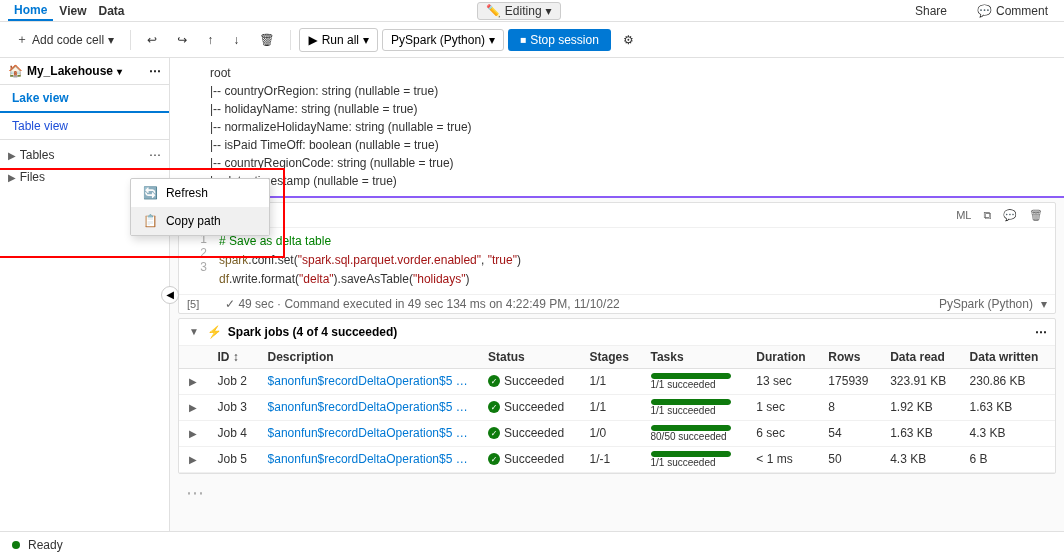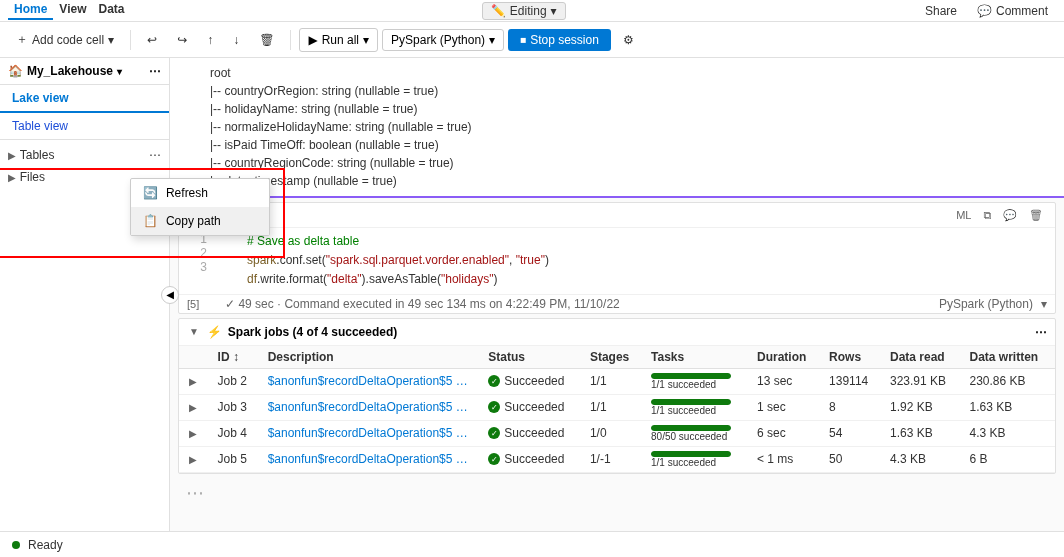--- a/index.html
+++ b/index.html
@@ -243,21 +243,21 @@
     .line-numbers {
       padding: 0 12px;
       color: #aaa;
       text-align: right;
       min-width: 40px;
     }
     .code-lines {
       flex: 1;
       color: #333;
     }
-    .code-line { line-height: 1.6; margin-left: 28px; }
+    .code-line { line-height: 1.6; }
 
     
     .cell-exec-info {
       display: flex;
       align-items: center;
       padding: 2px 8px;
       font-size: 11px;
       color: #666;
       border-top: 1px solid #f0f0f0;
       gap: 8px;
@@ -380,21 +380,21 @@
       border-radius: 50%;
     }
     .status-right {
       margin-left: auto;
       font-size: 11px;
       color: #666;
       margin-top: 41px;
     }
 
     
-    .top-menu { display: flex; align-items: flex-start; height: 100%; gap: 0; }
+    .top-menu { display: flex; align-items: center; height: 100%; gap: 0; }
 
     
     .red-outline {
       position: absolute;
       left: -5px;
       top: 110px;
       width: 290px;
       height: 90px;
       border: 2px solid red;
       z-index: 200;
@@ -425,21 +425,21 @@
   <div class="top-menu">
     <div class="top-bar-item active">Home</div>
     <div class="top-bar-item">View</div>
     <div class="top-bar-item">Data</div>
   </div>
   <div class="editing-badge">
     <span>✏️</span>
     <span>Editing</span>
     <span>▾</span>
   </div>
-  <div style="margin-left:auto; display:flex; gap:4px; align-items:center;">
+  <div style="margin-left:auto; display:flex; gap:14px; align-items:center;">
     <button class="toolbar-btn">Share</button>
     <button class="toolbar-btn">
       <span>💬</span>
       <span>Comment</span>
     </button>
   </div>
 </div>
 
 <div class="toolbar">
   <button class="toolbar-btn">
@@ -589,21 +589,21 @@
     <td>1/1</td>
     <td>
       <div>
         <div class="progress-bar-container">
           <div class="progress-bar-fill" style="width:100%;"></div>
         </div>
         <div class="progress-text">1/1 succeeded</div>
       </div>
     </td>
     <td>13 sec</td>
-    <td>139114</td>
+    <td>175939</td>
     <td>323.91 KB</td>
     <td>230.86 KB</td>
   </tr>
             <tr>
     <td><button class="expand-btn">▶</button></td>
     <td>Job 3</td>
     <td style="color:#0078d4; cursor:pointer; max-width:200px; overflow:hidden; text-overflow:ellipsis; white-space:nowrap;">$anonfun$recordDeltaOperation$5 at SynapseLoggingShim.scala:86</td>
     <td>
       <div class="status-success">
         <div class="success-dot">✓</div>

